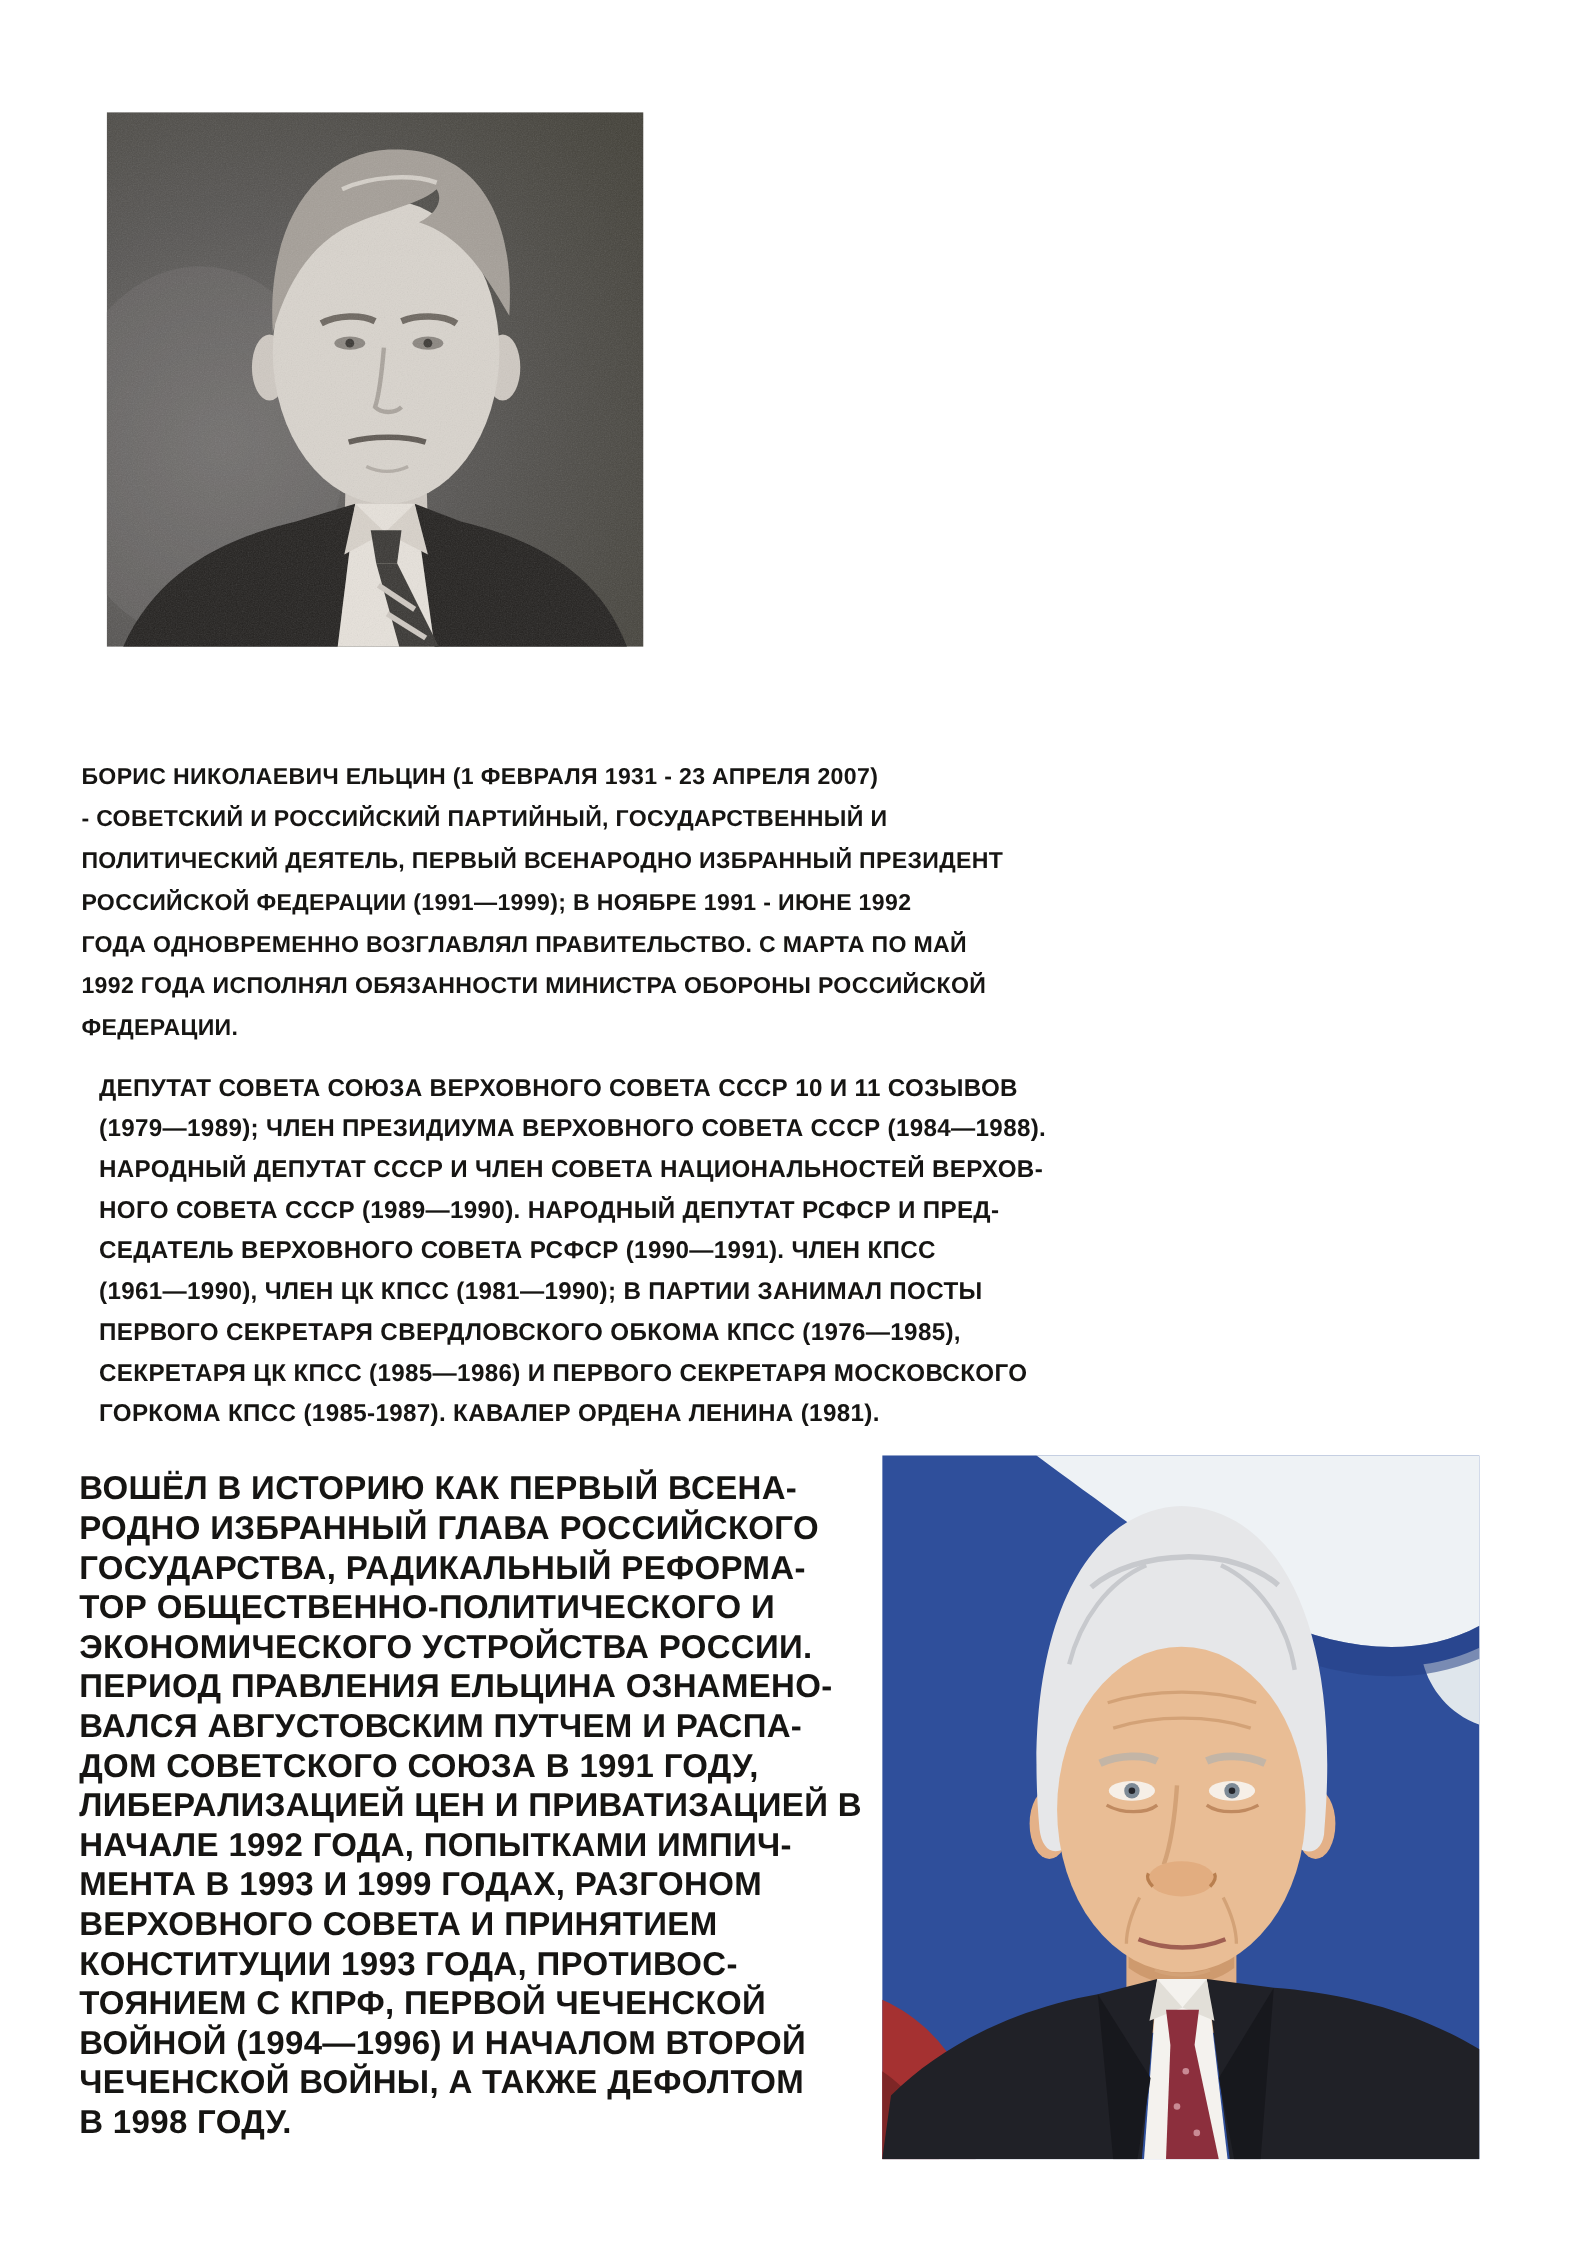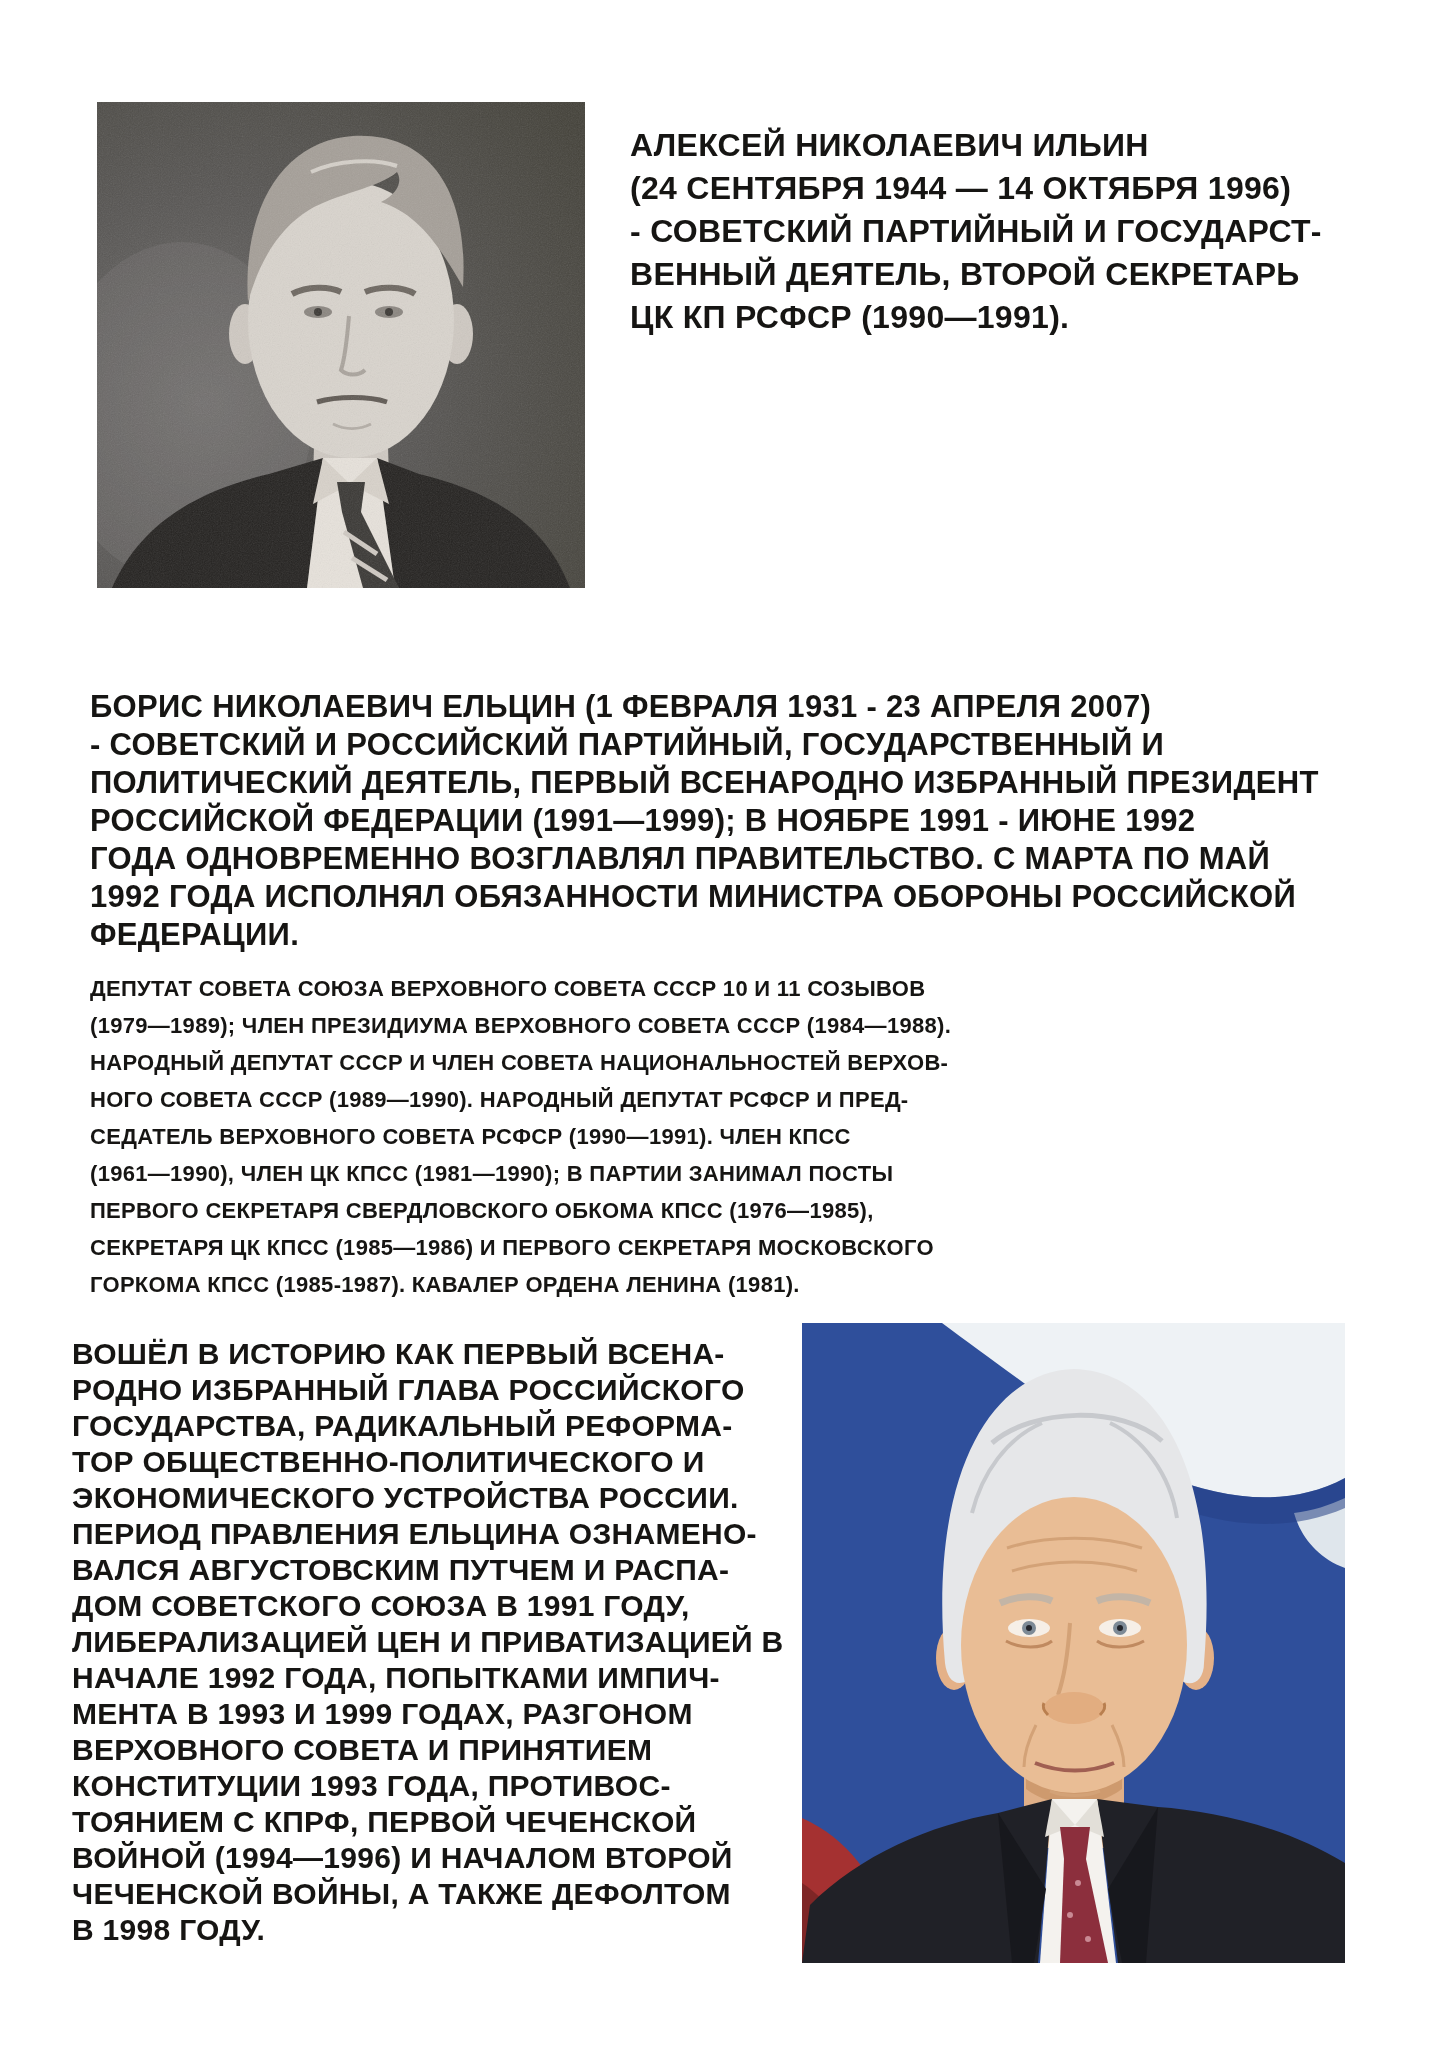--- a/index.html
+++ b/index.html
@@ -7,21 +7,21 @@
     position:relative; width:1442px; height:2048px;
     background:#ffffff; overflow:hidden;
     font-family:"Liberation Sans", sans-serif;
     color:#161513;
   }
   .txt {
     position:absolute; white-space:pre; font-weight:700;
     letter-spacing:0.3px;
   }
   .ilyin-caption { left:630px; top:124px;  font-size:32px; line-height:43px; }
-  .para1        { left:90px;  top:688px;  font-size:31px; line-height:38px; }
+  .para1        { left:74px;  top:688px;  font-size:21px; line-height:38px; }
   .para2        { left:90px;  top:970px;  font-size:22px; line-height:37px; }
   .para3        { left:72px;  top:1336px; font-size:30px; line-height:36px; }
   .photo { position:absolute; }
   .bw-photo    { left:97px;  top:102px;  width:488px; height:486px; }
   .color-photo { left:802px; top:1323px; width:543px; height:640px; }
   .photo svg { display:block; }
 </style>
 </head>
 <body>
 
@@ -71,25 +71,20 @@
       <ellipse cx="292" cy="210" rx="14" ry="6" fill="#8b8680"></ellipse>
       <circle cx="292" cy="210" r="4" fill="#3c3935"></circle>
       <path d="M252 214 C250 238 248 256 244 268 C250 274 262 274 268 268" stroke="#aaa49d" stroke-width="4" fill="none"></path>
       <path d="M220 300 C240 294 272 294 290 300" stroke="#5f5953" stroke-width="5" fill="none"></path>
       <path d="M236 322 C248 328 262 328 274 322" stroke="#b3ada6" stroke-width="3" fill="none"></path>
 
       <rect width="488" height="486" filter="url(#grain)" opacity="0.16"></rect>
     </svg>
   </div>
 
-  <div class="txt ilyin-caption">АЛЕКСЕЙ НИКОЛАЕВИЧ ИЛЬИН
-(24 СЕНТЯБРЯ 1944 — 14 ОКТЯБРЯ 1996)
-- СОВЕТСКИЙ ПАРТИЙНЫЙ И ГОСУДАРСТ-
-ВЕННЫЙ ДЕЯТЕЛЬ, ВТОРОЙ СЕКРЕТАРЬ
-ЦК КП РСФСР (1990—1991).</div>
 
   <div class="txt para1">БОРИС НИКОЛАЕВИЧ ЕЛЬЦИН (1 ФЕВРАЛЯ 1931 - 23 АПРЕЛЯ 2007)
 - СОВЕТСКИЙ И РОССИЙСКИЙ ПАРТИЙНЫЙ, ГОСУДАРСТВЕННЫЙ И
 ПОЛИТИЧЕСКИЙ ДЕЯТЕЛЬ, ПЕРВЫЙ ВСЕНАРОДНО ИЗБРАННЫЙ ПРЕЗИДЕНТ
 РОССИЙСКОЙ ФЕДЕРАЦИИ (1991—1999); В НОЯБРЕ 1991 - ИЮНЕ 1992
 ГОДА ОДНОВРЕМЕННО ВОЗГЛАВЛЯЛ ПРАВИТЕЛЬСТВО. С МАРТА ПО МАЙ
 1992 ГОДА ИСПОЛНЯЛ ОБЯЗАННОСТИ МИНИСТРА ОБОРОНЫ РОССИЙСКОЙ
 ФЕДЕРАЦИИ.</div>
   <div class="txt para2">ДЕПУТАТ СОВЕТА СОЮЗА ВЕРХОВНОГО СОВЕТА СССР 10 И 11 СОЗЫВОВ
 (1979—1989); ЧЛЕН ПРЕЗИДИУМА ВЕРХОВНОГО СОВЕТА СССР (1984—1988).

